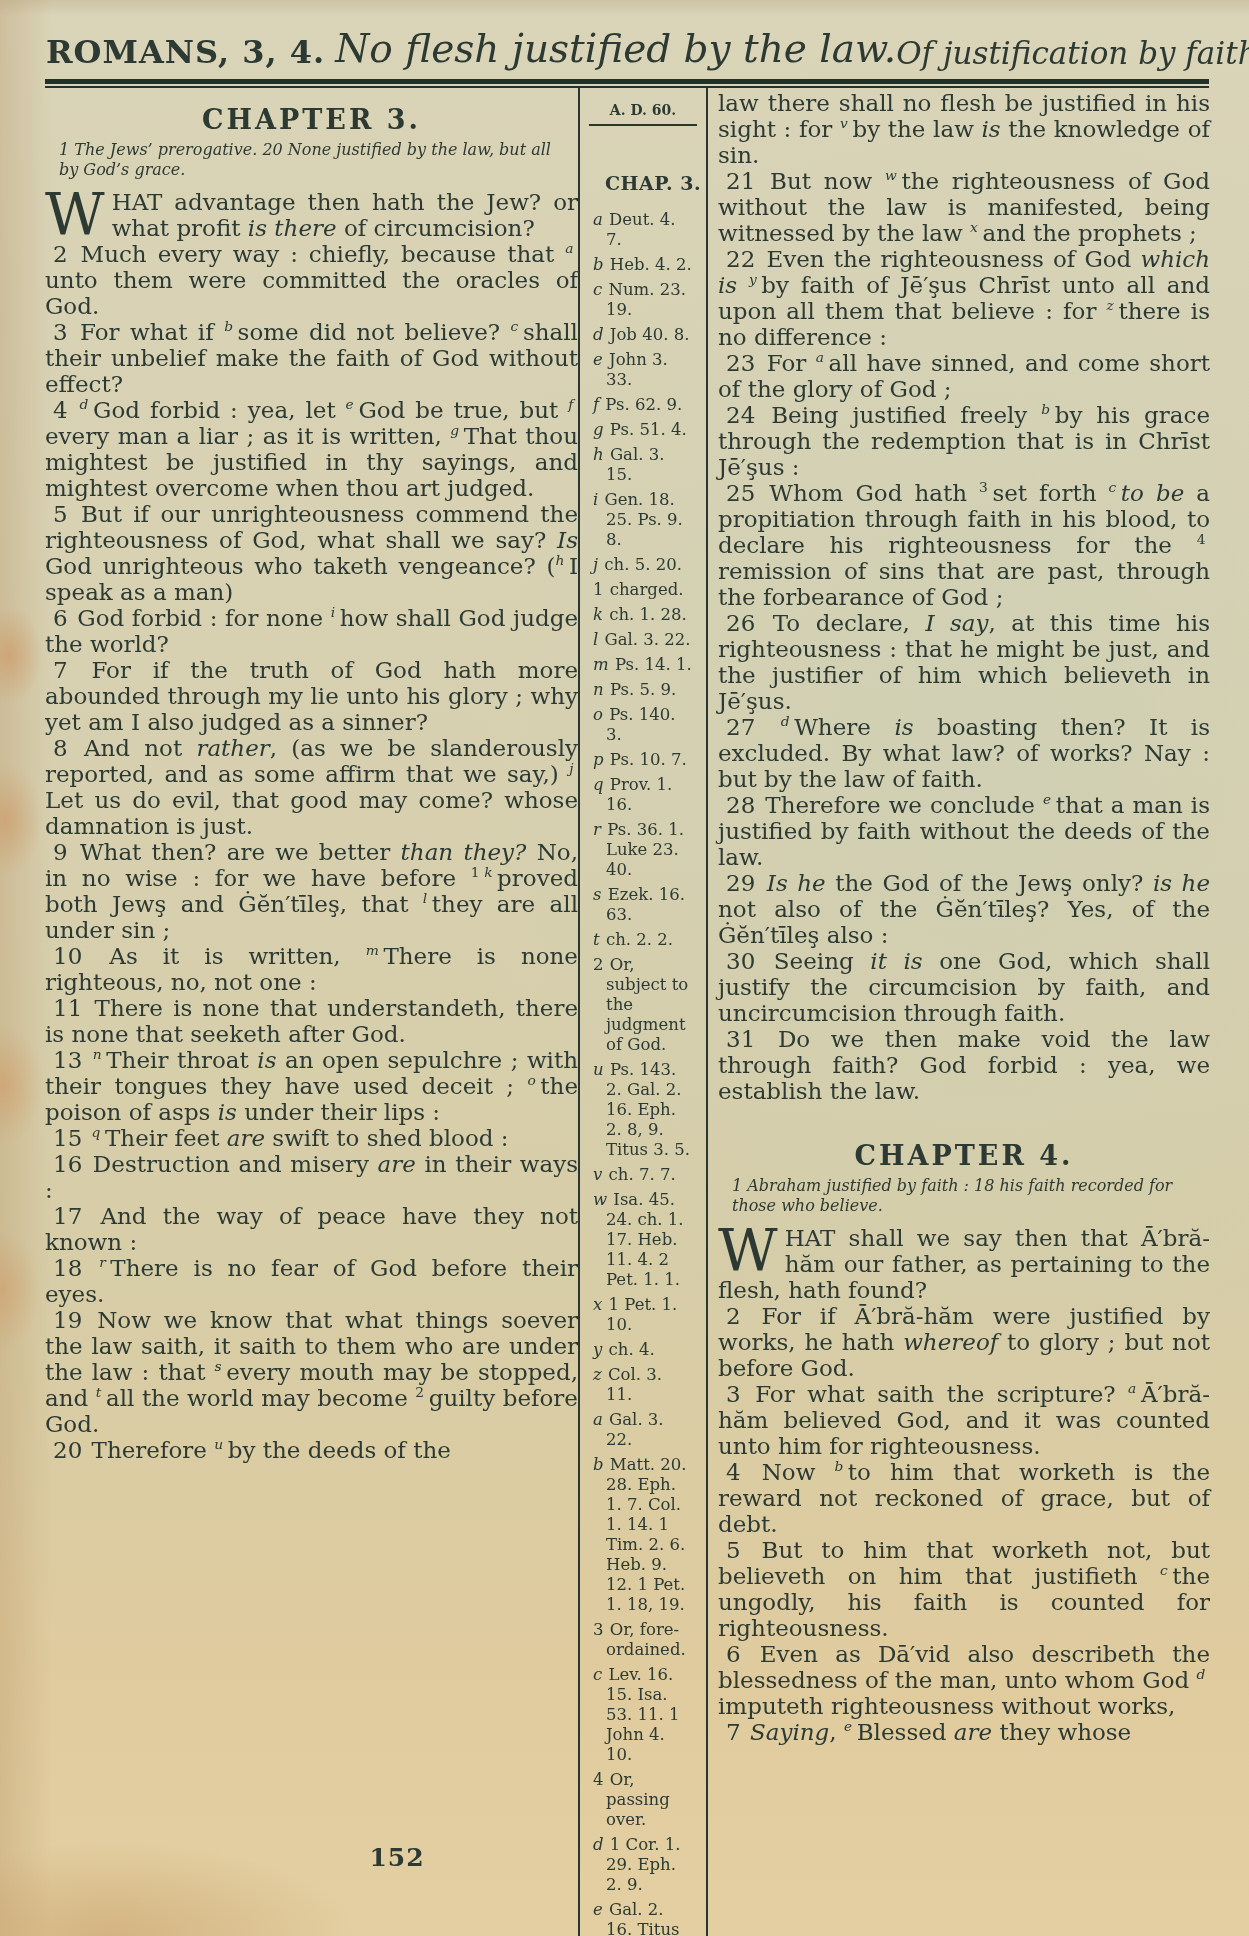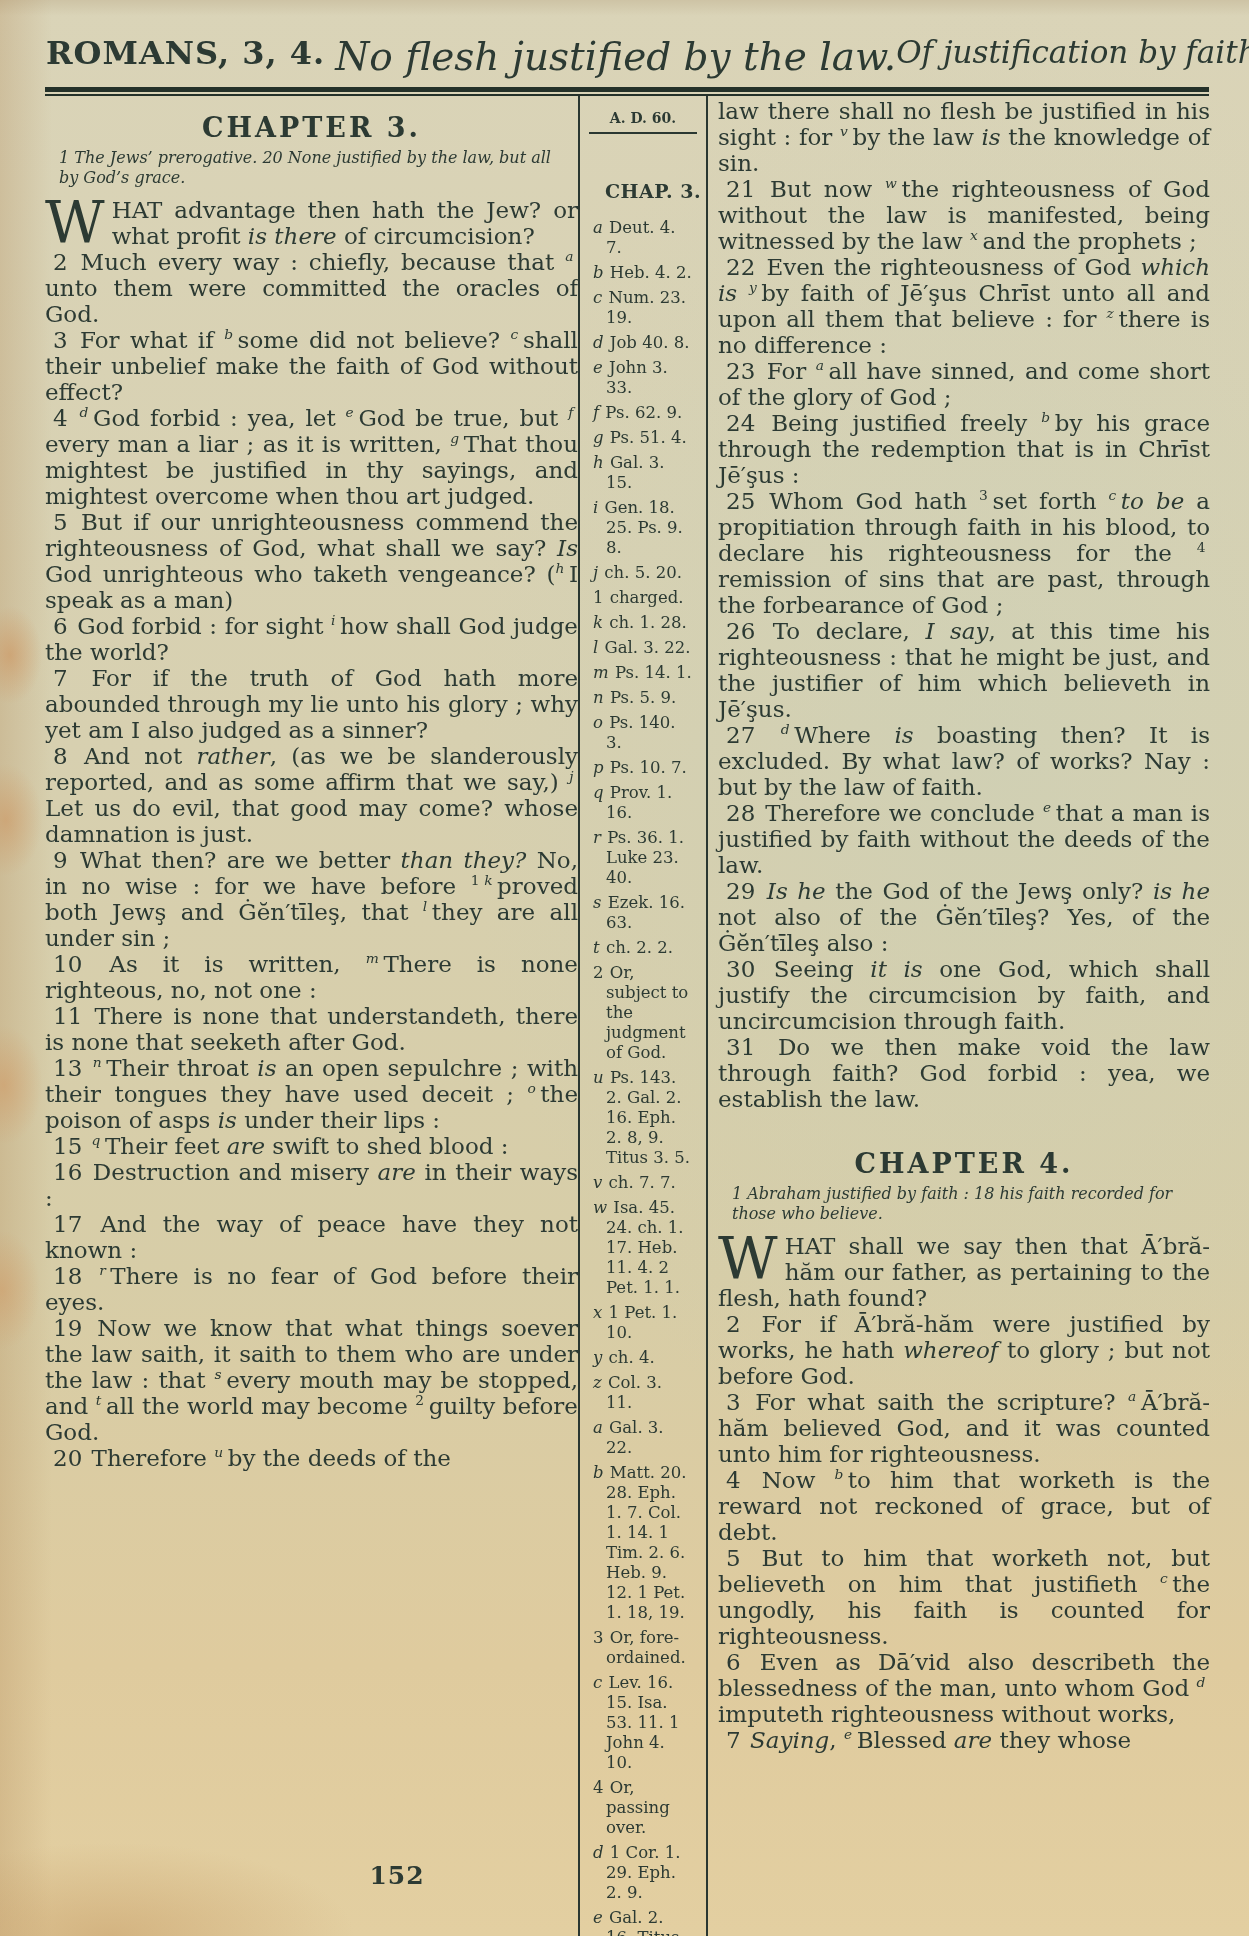--- a/index.html
+++ b/index.html
@@ -15,21 +15,21 @@
       radial-gradient(ellipse 52px 80px at 6px 820px, rgba(205,148,94,.55), rgba(205,148,94,0) 70%),
       radial-gradient(ellipse 55px 85px at 4px 1085px, rgba(208,152,98,.55), rgba(208,152,98,0) 70%),
       radial-gradient(ellipse 55px 85px at 2px 1290px, rgba(208,152,98,.50), rgba(208,152,98,0) 70%),
       radial-gradient(ellipse 340px 130px at 110px 1936px, rgba(196,152,96,.50), rgba(196,152,96,0) 72%),
       radial-gradient(ellipse 700px 1000px at 990px 760px, rgba(198,208,186,.40), rgba(198,208,186,0) 75%),
       linear-gradient(90deg, rgba(176,136,88,.28), rgba(176,136,88,0) 52px),
       linear-gradient(180deg, rgba(150,120,80,.18), rgba(150,120,80,0) 16px),
       linear-gradient(180deg, #dad4b8 0%, #d7d0b0 38%, #d7cda7 66%, #dfcb9e 86%, #e3cfa1 100%);
   }
   
-  .tophead{display:flex;align-items:flex-start;padding:34px 44px 6px 46px;}
+  .tophead{display:flex;align-items:flex-end;padding:26px 44px 6px 46px;}
   .book{font-size:32px;font-weight:700;letter-spacing:1px;white-space:nowrap;}
   .run1{font-size:39px;font-style:italic;flex:1;text-align:center;padding-left:10px;white-space:nowrap;}
   .run2{font-size:31px;font-style:italic;text-align:right;white-space:nowrap;}
   .hrule{margin:2px 40px 0 45px;border-top:5px solid #243129;border-bottom:2px solid #243129;height:2px;}
   
   .cols{display:flex;align-items:stretch;margin:0 39px 0 45px;min-height:1712px;}
   .lcol{width:533px;padding-top:16px;box-sizing:border-box;}
   .mcol{width:130px;box-sizing:border-box;border-left:2px solid #2a3731;border-right:2px solid #2a3731;padding:8px 5px 0;}
   .rcol{flex:1;padding:2px 0 0 10px;box-sizing:border-box;}
   
@@ -45,21 +45,21 @@
   .c4{margin-top:36px;}
   
   .addate{font-size:14px;font-weight:700;text-align:center;margin:6px 0 6px;}
   .adrule{border:0;border-top:2px solid #2a3731;margin:0 4px 46px;}
   .mlabel{font-size:19px;font-weight:700;text-align:right;letter-spacing:.5px;margin:0 0 16px;}
   .ref{font-size:16.5px;line-height:20px;margin:0 8px 5px;padding-left:13px;text-indent:-13px;text-align:left;}
   .rm{font-style:italic;padding-right:1px;}
   .rm.num{font-style:normal;}
   .mdiv{border:0;border-top:2px solid #2a3731;margin:12px -5px 16px;}
   
-  .pagenum{position:absolute;left:317px;bottom:46px;width:160px;text-align:center;font-size:25px;font-weight:700;letter-spacing:1px;}
+  .pagenum{position:absolute;left:317px;bottom:64px;width:160px;text-align:center;font-size:25px;font-weight:700;letter-spacing:1px;}
 </style>
 </head>
 <body>
 
 <div class="page">
 
   <div class="tophead">
     <span class="book">ROMANS, 3, 4.</span>
     <span class="run1">No flesh justified by the law.</span>
     <span class="run2">Of justification by faith.</span>
@@ -70,21 +70,21 @@
 
     <div class="lcol">
       <p class="chap-head">CHAPTER 3.</p>
       <p class="chap-sum">1 The Jews’ prerogative. 20 None justified by the law, but all by God’s grace.</p>
       <div id="c3v">
           <p class="verse opener"><span class="drop">W</span><span>HAT advantage then hath the Jew? or what profit </span><i>is there</i><span> of circumcision?</span></p>
           <p class="verse"><span class="vn">2 </span><span>Much every way : chiefly, because that </span><sup class="mk">a</sup> <span>unto them were committed the oracles of God.</span></p>
           <p class="verse"><span class="vn">3 </span><span>For what if </span><sup class="mk">b</sup> <span>some did not believe? </span><sup class="mk">c</sup> <span>shall their unbelief make the faith of God without effect?</span></p>
           <p class="verse"><span class="vn">4 </span><sup class="mk">d</sup> <span>God forbid : yea, let </span><sup class="mk">e</sup> <span>God be true, but </span><sup class="mk">f</sup> <span>every man a liar ; as it is written, </span><sup class="mk">g</sup> <span>That thou mightest be justified in thy sayings, and mightest overcome when thou art judged.</span></p>
           <p class="verse"><span class="vn">5 </span><span>But if our unrighteousness commend the righteousness of God, what shall we say? </span><i>Is</i><span> God unrighteous who taketh vengeance? (</span><sup class="mk">h</sup> <span>I speak as a man)</span></p>
-          <p class="verse"><span class="vn">6 </span><span>God forbid : for sight </span><sup class="mk">i</sup> <span>how shall God judge the world?</span></p>
+          <p class="verse"><span class="vn">6 </span><span>God forbid : for none </span><sup class="mk">i</sup> <span>how shall God judge the world?</span></p>
           <p class="verse"><span class="vn">7 </span><span>For if the truth of God hath more abounded through my lie unto his glory ; why yet am I also judged as a sinner?</span></p>
           <p class="verse"><span class="vn">8 </span><span>And not </span><i>rather</i><span>, (as we be slanderously reported, and as some affirm that we say,) </span><sup class="mk">j</sup> <span>Let us do evil, that good may come? whose damnation is just.</span></p>
           <p class="verse"><span class="vn">9 </span><span>What then? are we better </span><i>than they?</i><span>  No, in no wise : for we have before </span><sup class="dg">1</sup> <sup class="mk">k</sup> <span>proved both Jewş and Ġĕn′tīleş, that </span><sup class="mk">l</sup> <span>they are all under sin ;</span></p>
           <p class="verse"><span class="vn">10 </span><span>As it is written, </span><sup class="mk">m</sup> <span>There is none righteous, no, not one :</span></p>
           <p class="verse"><span class="vn">11 </span><span>There is none that understandeth, there is none that seeketh after God.</span></p>
           <p class="verse"><span class="vn">13 </span><sup class="mk">n</sup> <span>Their throat </span><i>is</i><span> an open sepulchre ; with their tongues they have used deceit ; </span><sup class="mk">o</sup> <span>the poison of asps </span><i>is</i><span> under their lips :</span></p>
           <p class="verse"><span class="vn">15 </span><sup class="mk">q</sup> <span>Their feet </span><i>are</i><span> swift to shed blood :</span></p>
           <p class="verse"><span class="vn">16 </span><span>Destruction and misery </span><i>are</i><span> in their ways :</span></p>
           <p class="verse"><span class="vn">17 </span><span>And the way of peace have they not known :</span></p>
           <p class="verse"><span class="vn">18 </span><sup class="mk">r</sup> <span>There is no fear of God before their eyes.</span></p>

